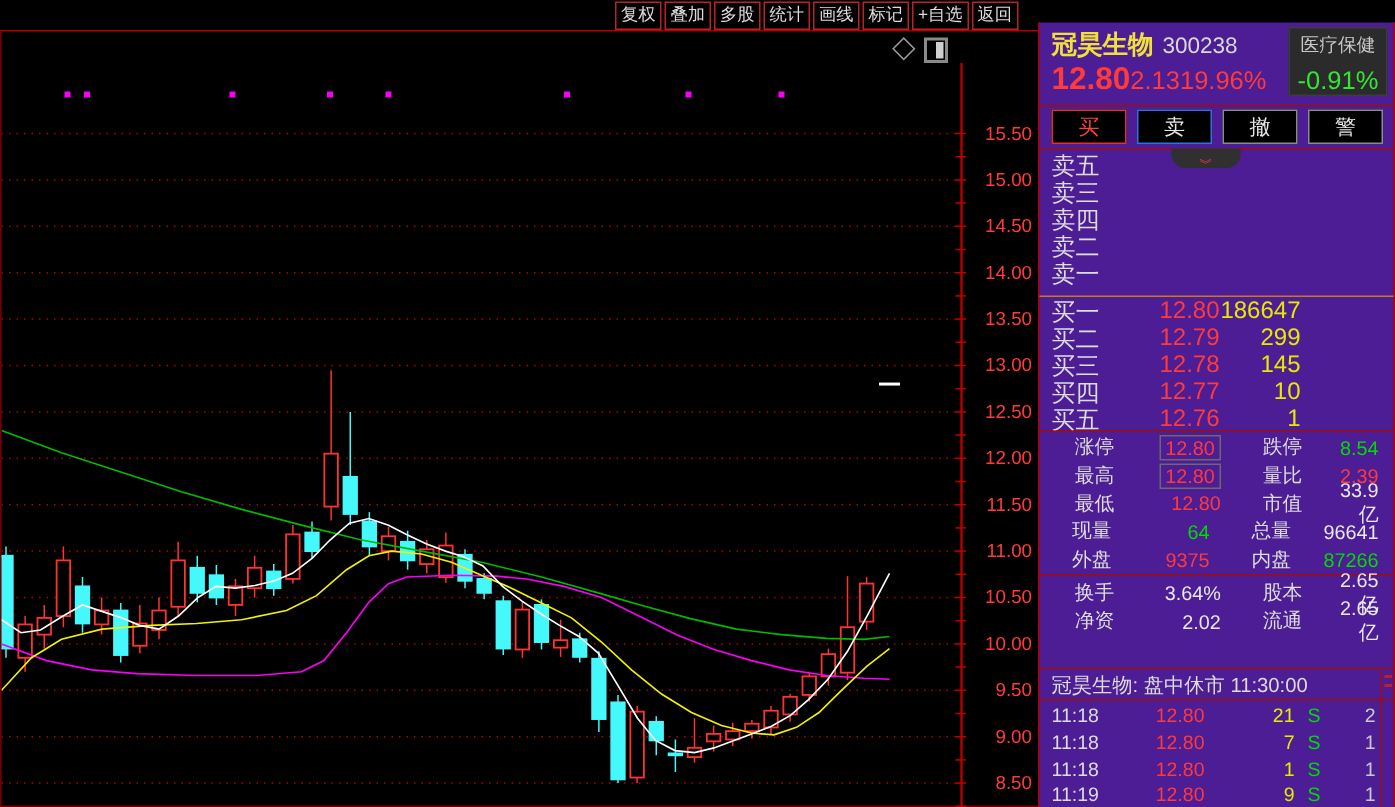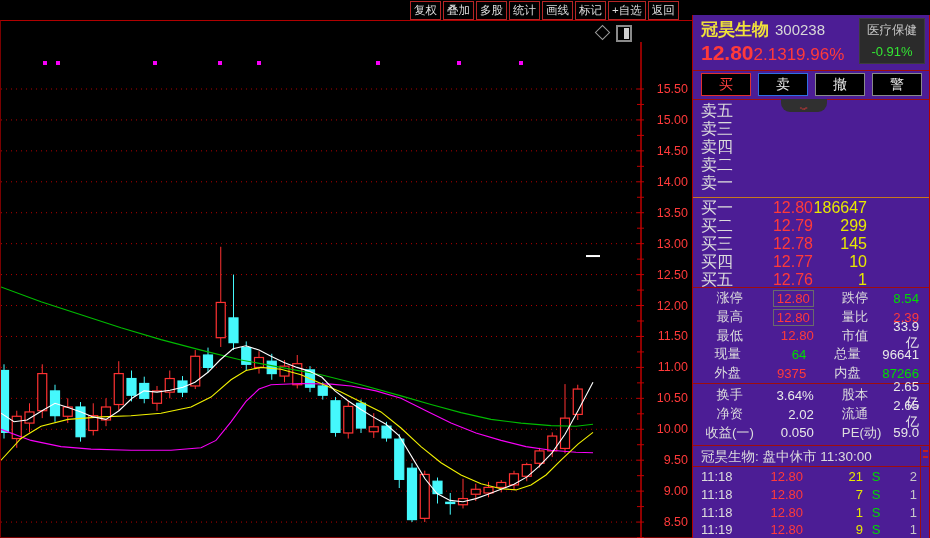--- a/index.html
+++ b/index.html
@@ -27,21 +27,21 @@
 
   #hdr { position:absolute; left:0; top:0; width:100%; height:55px; }
   #hdr .namerow { position:absolute; left:8px; top:3px; white-space:nowrap; }
   #stock-name { color:#f0e13a; font-size:17px; font-weight:bold; }
   #stock-code { color:#d8d8d8; font-size:15px; margin-left:6px; }
   #hdr .pricerow { position:absolute; left:8px; top:26px; white-space:nowrap; display:flex; align-items:baseline; }
   #last-price { color:#ff3a3a; font-size:21px; font-weight:bold; }
   #chg,#chg-pct { color:#ff3a3a; font-size:17px; }
   #sector-box { position:absolute; right:4px; top:3px; width:66px; height:46px; background:#2b2b2b; border:1px solid #3d3d3d; text-align:center; }
   #sector-name { display:block; color:#c8c8c8; font-size:12.5px; margin-top:3px; }
-  #sector-chg { display:block; color:#33e633; font-size:13px; margin-top:5px; }
+  #sector-chg { display:block; color:#33e633; font-size:17px; margin-top:5px; }
 
   #actions { position:absolute; left:8px; top:58px; display:flex; gap:7px; }
   .act-btn { width:50px; height:23px; background:#000; color:#e8e8e8; font-size:14px; text-align:center; line-height:21px; border:1px solid #8a8a8a; cursor:default; }
   .act-btn.buy { border-color:#e03030; color:#ff4040; }
   .act-btn.sell { border-color:#2f6fe4; }
 
   #chevron { position:absolute; left:88px; top:84px; width:46px; height:13px; background:#303030; border-radius:0 0 9px 9px; text-align:center; z-index:4; }
   #chevron span { color:#ff3a3a; font-size:9px; line-height:11px; display:inline-block; }
 
   .qsection { position:absolute; left:0; width:100%; }
@@ -389,26 +389,20 @@
           <span class="sv1"><span class="c-white">3.64%</span></span>
           <span class="sl sl2">股本</span>
           <span class="sv2 c-white">2.65亿</span>
         </div>
         <div class="statrow">
           <span class="sl sl1">净资</span>
           <span class="sv1"><span class="c-white">2.02</span></span>
           <span class="sl sl2">流通</span>
           <span class="sv2 c-white">2.65亿</span>
         </div>
-        <div class="statrow">
-          <span class="sl sl1">收益(一)</span>
-          <span class="sv1"><span class="c-white">0.050</span></span>
-          <span class="sl sl2">PE(动)</span>
-          <span class="sv2 c-white">59.0</span>
-        </div>
       </div>
     <div class="hline" style="top:430px"></div>
 
     <div id="status-row">
       <span>冠昊生物:</span>
       <span>盘中休市 11:30:00</span>
     </div>
     <div class="hline" style="top:451px"></div>
 
     <div id="trades">

